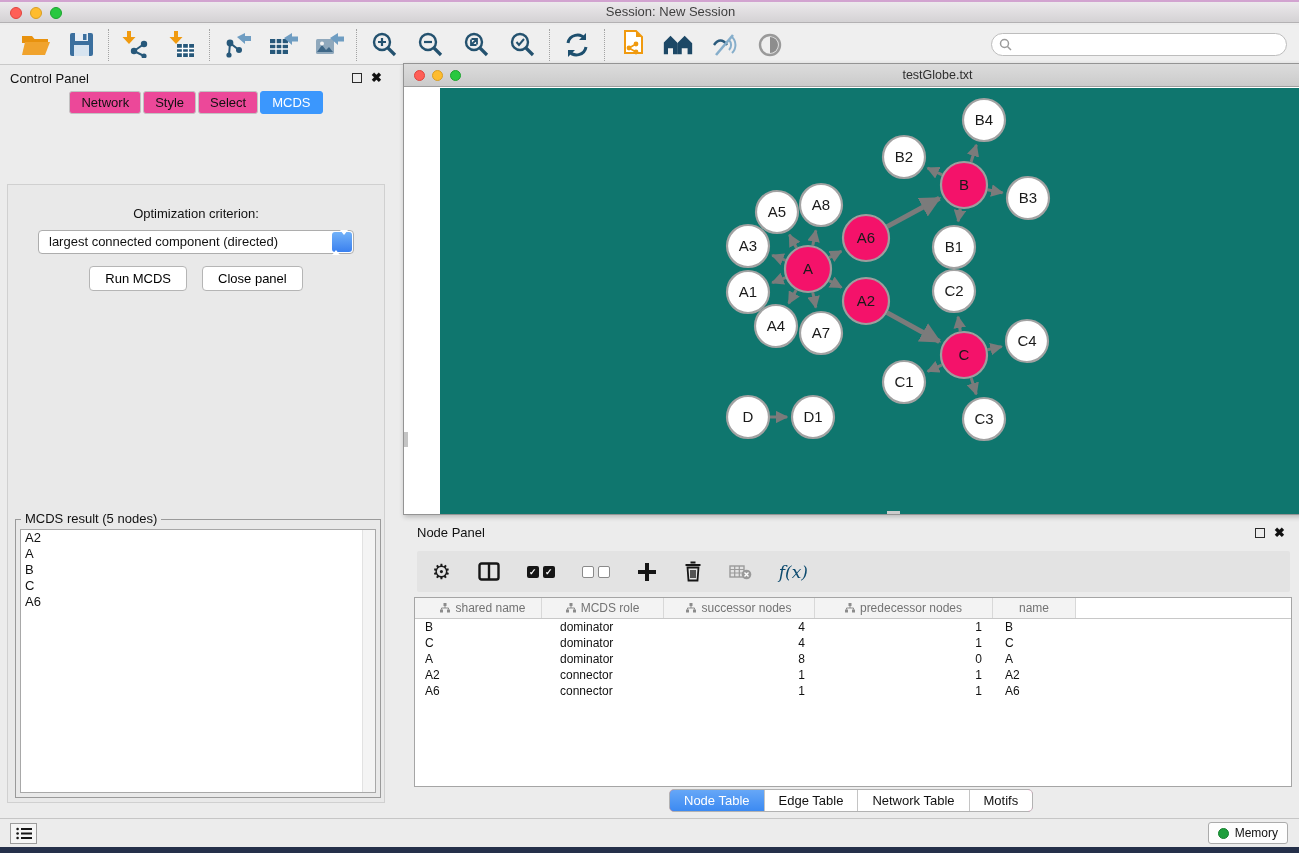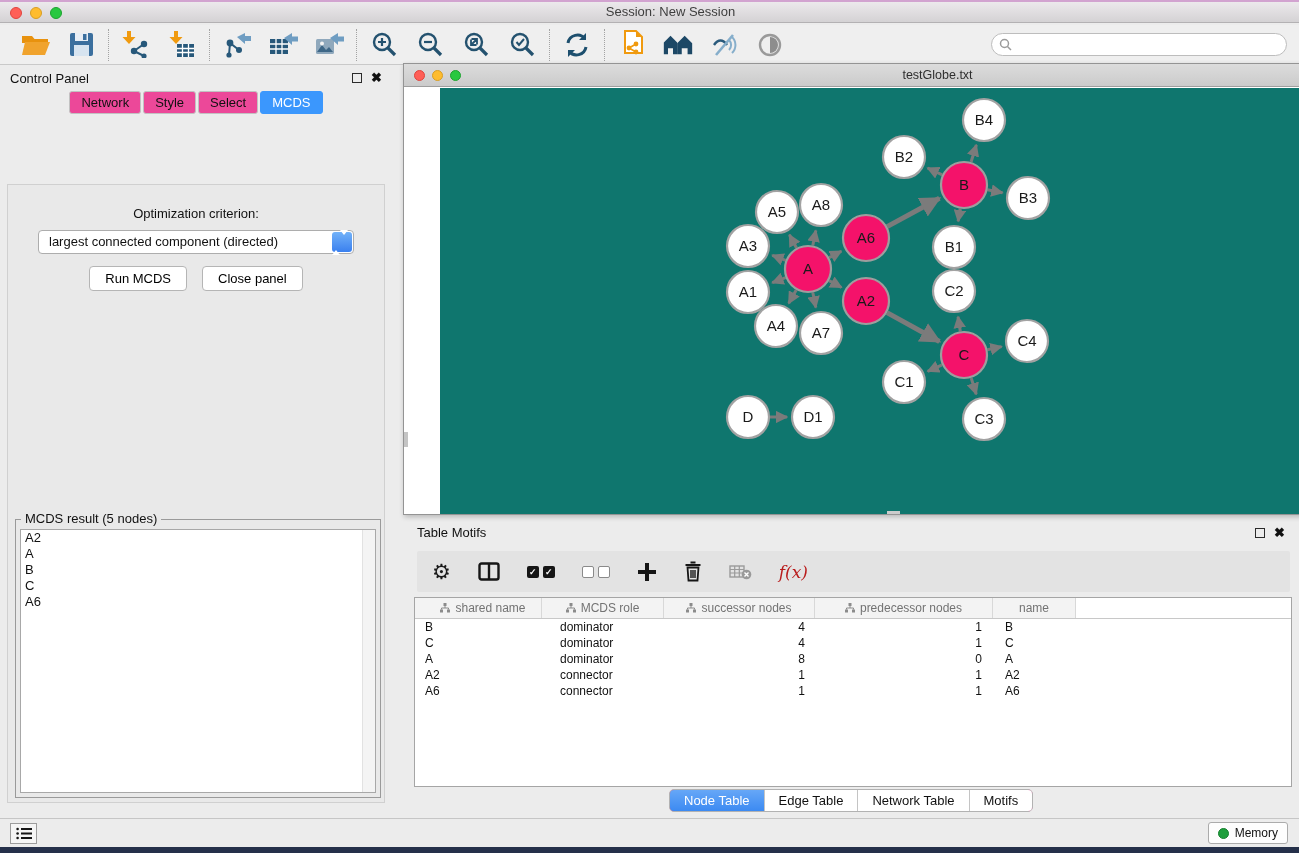--- a/index.html
+++ b/index.html
@@ -68,21 +68,21 @@
   .table-panel { position:absolute; left:403px; top:520px; width:896px; height:298px; }
   .tp-header { height:25px; display:flex; align-items:center; padding:0 14px; font-size:13px; }
   .tp-toolbar { position:absolute; left:14px; right:9px; top:31px; height:41px; background:#e3e3e3;
     border-radius:2px; display:flex; align-items:center; gap:27px; padding:0 15px; }
   .tp-icon { display:flex; align-items:center; justify-content:center; height:26px; }
   .gear-glyph { font-size:21px; color:#1b1b1b; line-height:22px; }
   .chk-pair { display:flex; gap:4px; }
   .chk { width:12px; height:12px; border-radius:2px; background:#161616; color:#fff; font-size:9px;
     font-weight:bold; display:flex; align-items:center; justify-content:center; }
   .unchk { width:12px; height:12px; border-radius:2px; border:1.5px solid #8a8a8a; background:#fff; }
-  .fx-label { font-family:"DejaVu Serif", serif; font-style:italic; font-size:17px; color:#b91c1c; }
+  .fx-label { font-family:"DejaVu Serif", serif; font-style:italic; font-size:17px; color:#0c4a6e; }
   .tp-table { position:absolute; left:11px; right:7px; top:77px; height:190px; background:#fff;
     border:1px solid #a5a5a5; font-size:12px; overflow:hidden; }
   .tp-thead { display:flex; height:21px; border-bottom:1px solid #c8c8c8; }
   .th { background:#f3f3f3; display:flex; align-items:center; justify-content:center; gap:5px;
     border-right:1px solid #d8d8d8; color:#737373; }
   .th-fill { flex:1; background:#fff; }
   .tp-row { display:flex; height:16px; line-height:16px; }
   .td { white-space:nowrap; overflow:hidden; }
   .c0 { width:127px; padding-left:10px; }
   .c1 { width:122px; padding-left:18px; }
@@ -377,21 +377,21 @@
     <div class="bottom-tick"></div>
   </div>
   <div class="edge-notch"></div>
   <svg class="resize-grip" width="13" height="13" viewBox="0 0 13 13">
     <path d="M12 4L4 12M12 8L8 12M12 0L0 12" stroke="#a9a9a9" stroke-width="1.4" stroke-dasharray="1.6,1.4"></path>
   </svg>
 </div>
 
 <div class="table-panel">
   <div class="tp-header">
-    <span>Table Motifs</span>
+    <span>Node Panel</span>
     <span class="win-btns">
       <span class="float-btn"></span>
       <span class="close-btn">✖</span>
     </span>
   </div>
   <div class="tp-toolbar">
     <span class="tp-icon gear-glyph">⚙</span>
     <span class="tp-icon">
       <svg width="22" height="19" viewBox="0 0 22 19">
           <rect x="1.5" y="1.5" width="19" height="16" rx="2" fill="none" stroke="#161616" stroke-width="2.4"></rect>

